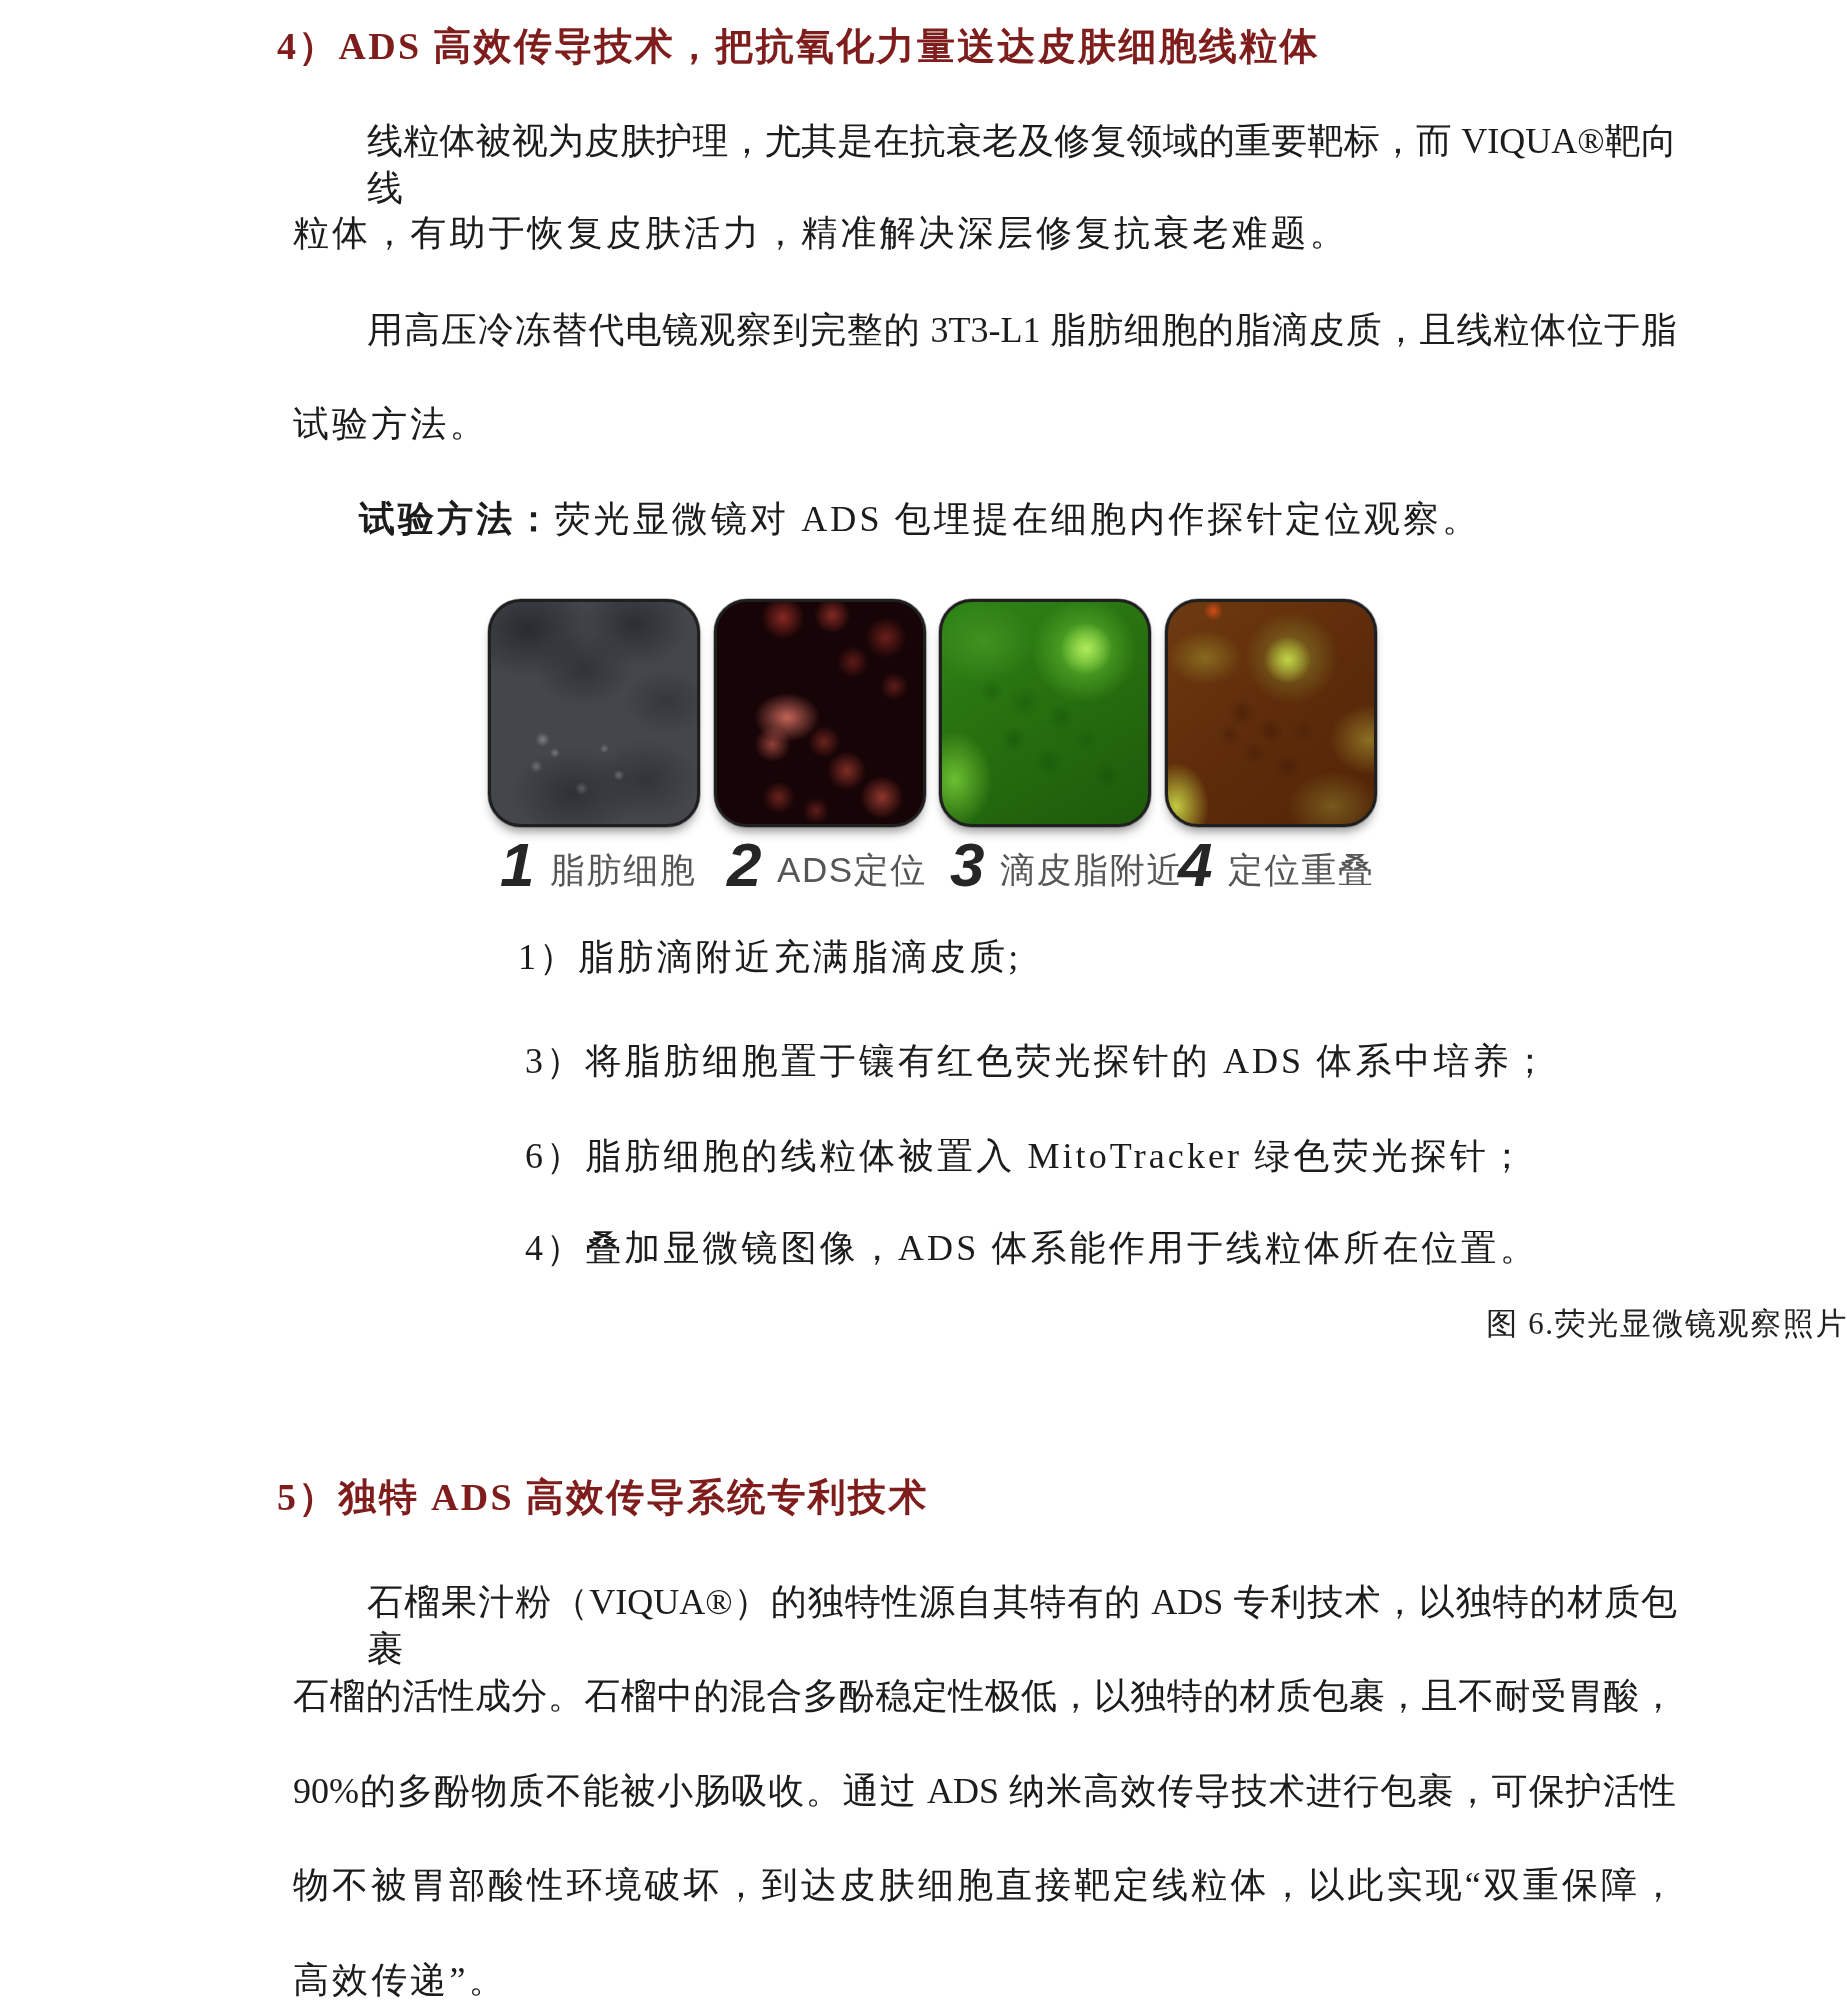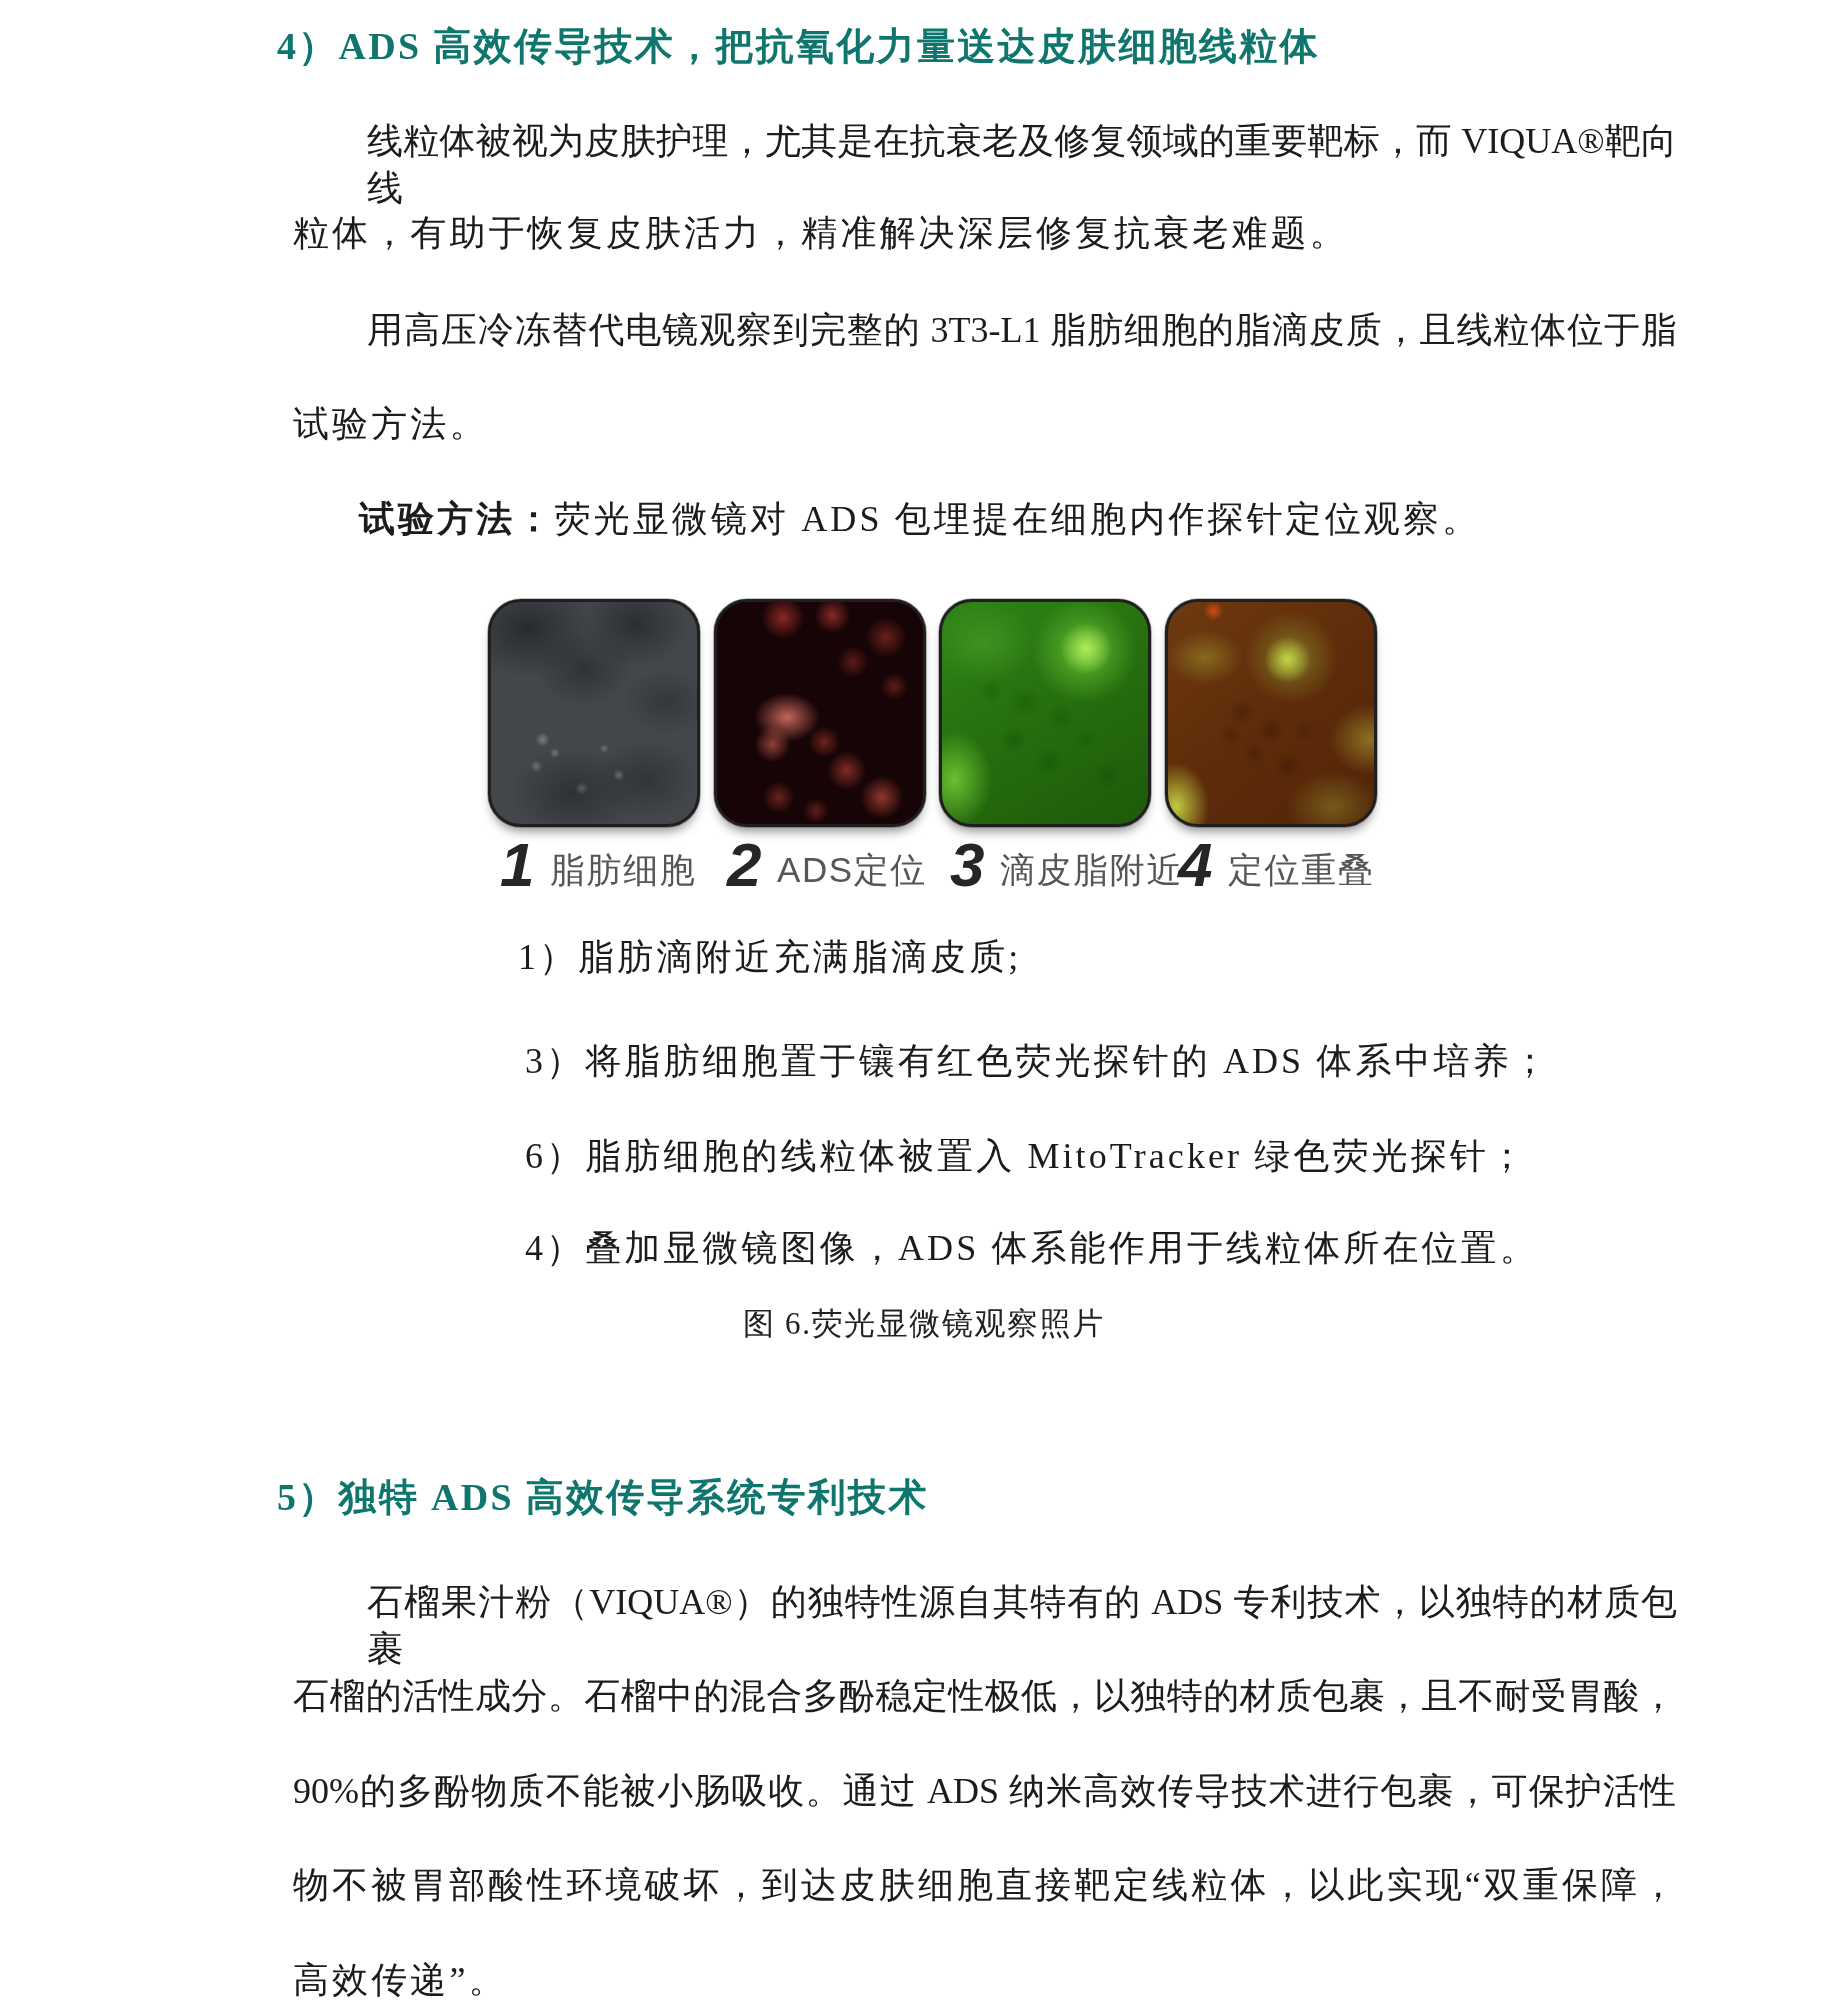--- a/index.html
+++ b/index.html
@@ -28,35 +28,35 @@
     text-justify:inter-character;
     letter-spacing:0;
   }
   .heading{
     position:absolute;
     font-size:38px;
     line-height:48px;
     font-weight:bold;
     letter-spacing:2.3px;
     white-space:nowrap;
-    color:#0f766e;
+    color:#7f1d1d;
   }
   .bold{font-weight:bold;}
   
   #h4      {left:277px; top:22px;}
   #p1l1    {left:367px; top:118px;  width:1310px;}
   #p1l2    {left:293px; top:212px;font-family:Liberation Mono, monospace;}
   #p2l1    {left:367px; top:307px;  width:1310px;}
   #p2l2    {left:293px; top:401px;}
   #method  {left:359px; top:496px;}
   #li1     {left:502px; top:934px;margin-left:16px;}
   #li2     {left:525px; top:1038px;}
   #li3     {left:525px; top:1133px;}
   #li4     {left:525px; top:1225px;}
-  #caption {left:0;     top:1304px; width:1848px; text-align:center; font-size:31px; letter-spacing:1.6px; color:#222; position:absolute; line-height:40px;}
+  #caption {left:0;     top:1304px; width:1848px; text-align:right; font-size:31px; letter-spacing:1.6px; color:#222; position:absolute; line-height:40px;}
   #h5      {left:277px; top:1473px;}
   #p3l1    {left:367px; top:1579px; width:1310px;}
   #p3l2    {left:293px; top:1673px; width:1383px;}
   #p3l3    {left:293px; top:1768px; width:1383px;}
   #p3l4    {left:293px; top:1862px; width:1383px;}
   #p3l5    {left:293px; top:1957px;}
 
   
   .tile{
     position:absolute;

